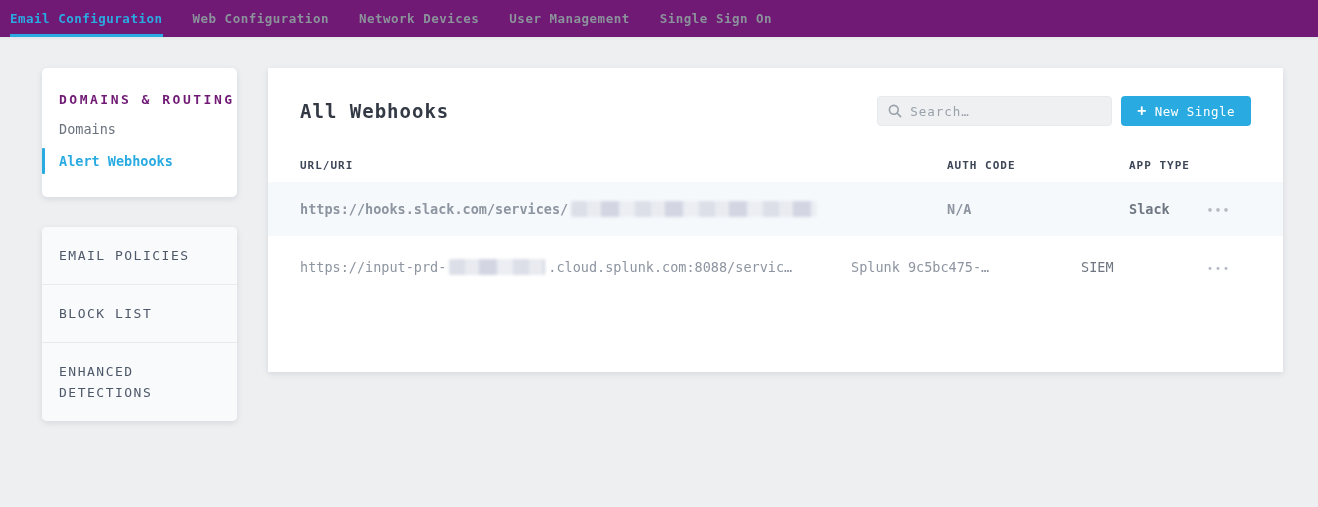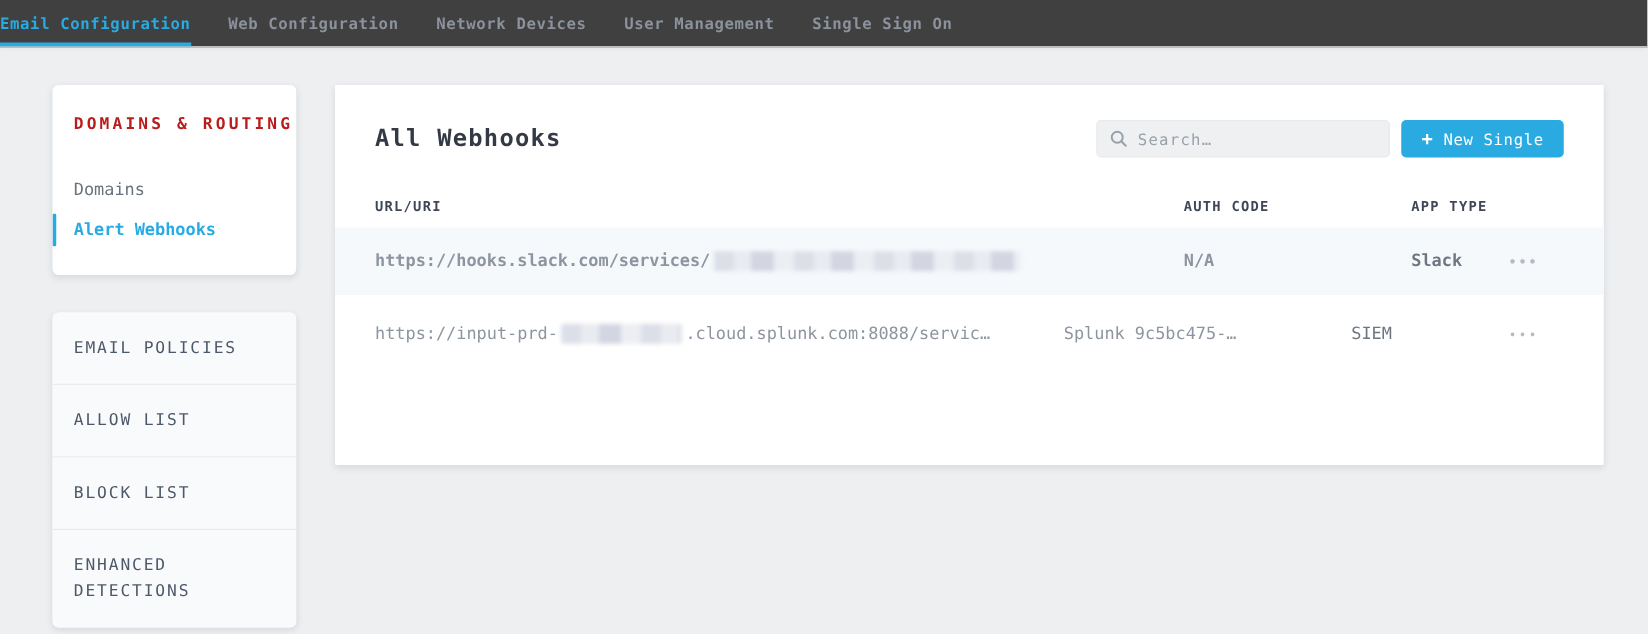--- a/index.html
+++ b/index.html
@@ -6,25 +6,26 @@
   html, body {
     width: 1318px; height: 507px;
     background: #edeff1;
     font-family: "DejaVu Sans Mono", "Liberation Mono", monospace;
     overflow: hidden;
   }
 
   
   .navbar {
     height: 38px;
-    background: #404040;
+    background: #701a75;
     border-bottom: 1px solid #e4e7ea;
     box-shadow: 0 1px 3px rgba(0,0,0,0.04);
     display: flex;
     align-items: stretch;
+    padding-left: 10px;
   }
   .nav-tab {
     display: flex;
     align-items: center;
     font-size: 12.5px;
     font-weight: bold;
     color: #8b929b;
     letter-spacing: 0.5px;
     margin-right: 30px;
     border-bottom: 3px solid transparent;
@@ -47,22 +48,22 @@
   .card {
     background: #ffffff;
     border-radius: 5px;
     box-shadow: 0 2px 6px rgba(23,32,49,0.10);
     overflow: hidden;
   }
 
   
   .routing-card { padding: 24px 0 20px 0; margin-bottom: 30px; }
   .routing-heading {
-    font-size: 13px; font-weight: bold; color: #b91c1c;
-    letter-spacing: 2.5px; padding: 0 17px; margin-bottom: 29px;
+    font-size: 13px; font-weight: bold; color: #701a75;
+    letter-spacing: 2.5px; padding: 0 17px; margin-bottom: 6px;
     white-space: nowrap;
   }
   .routing-item {
     position: relative;
     font-size: 13.5px; color: #6a727d;
     padding: 8px 17px;
     cursor: pointer;
     white-space: nowrap;
   }
   .routing-item.active {
@@ -195,21 +196,20 @@
         <span>Domains</span>
       </div>
       <div class="routing-item active">
         <span class="active-bar"></span>
         <span>Alert Webhooks</span>
       </div>
     </div>
 
     <div class="card">
       <div class="section-item">EMAIL POLICIES</div>
-      <div class="section-item">ALLOW LIST</div>
       <div class="section-item">BLOCK LIST</div>
       <div class="section-item">ENHANCED DETECTIONS</div>
     </div>
 
   </div>
 
   <div class="panel">
 
     <div class="panel-header">
       <div class="panel-title">All Webhooks</div>

